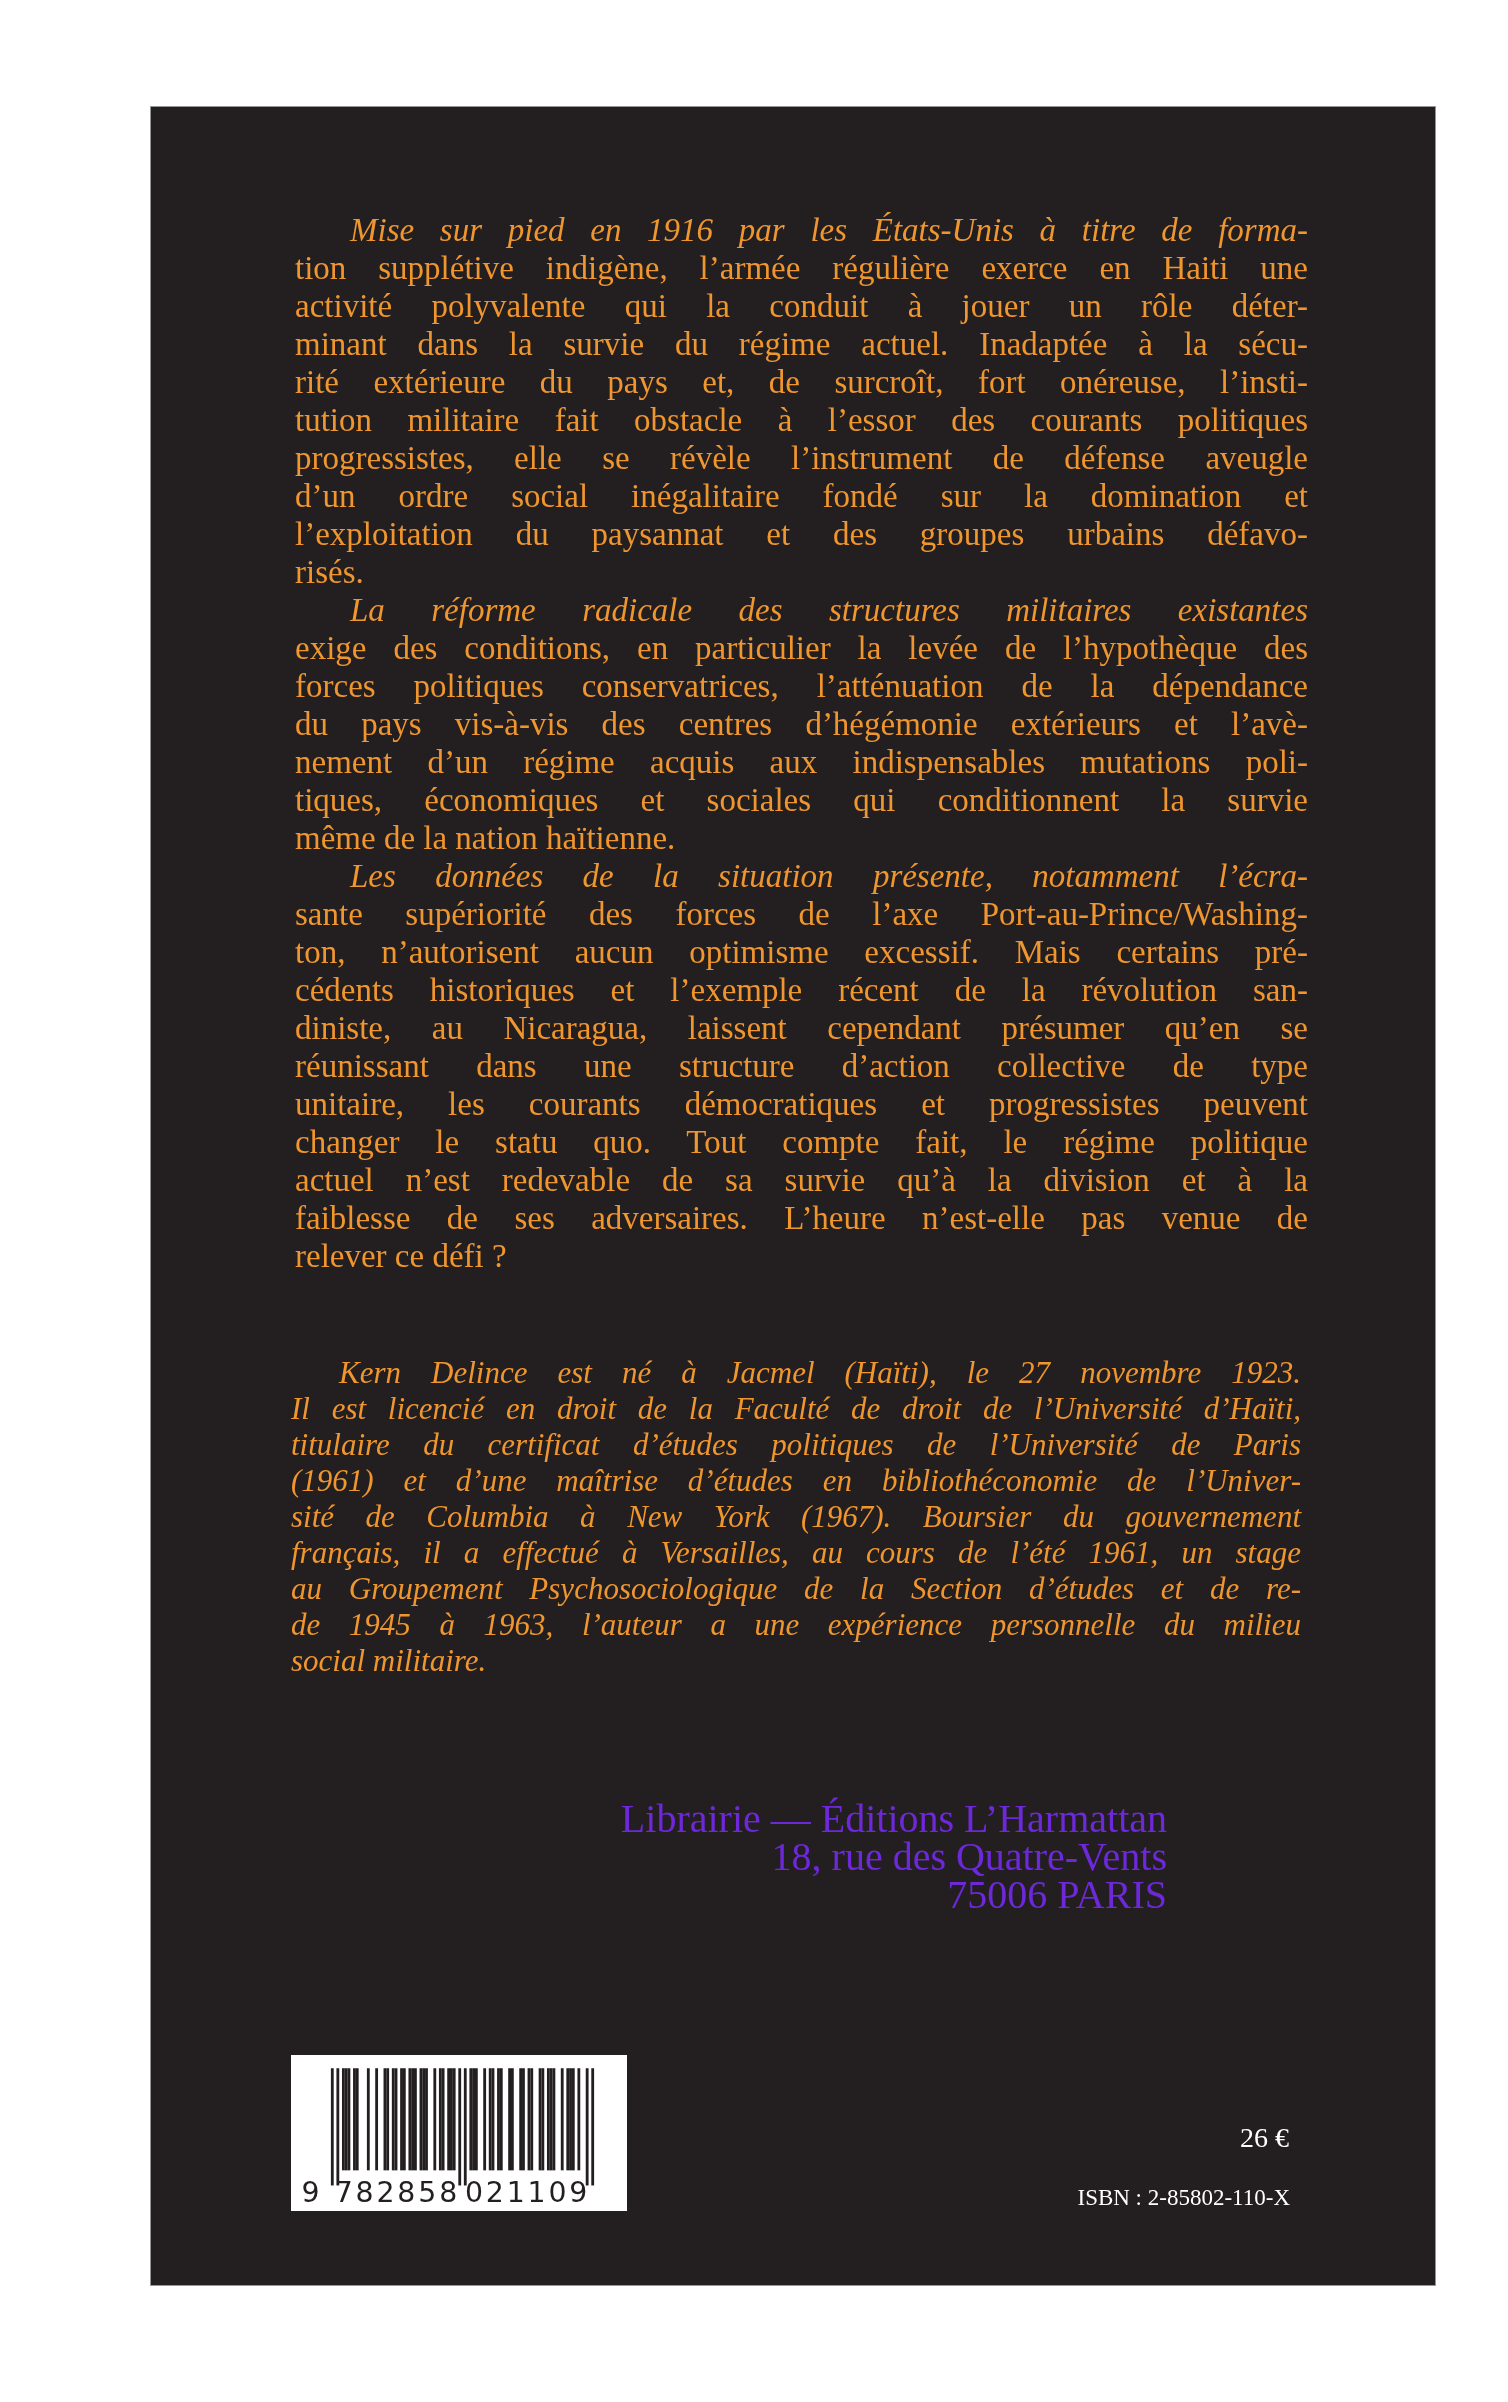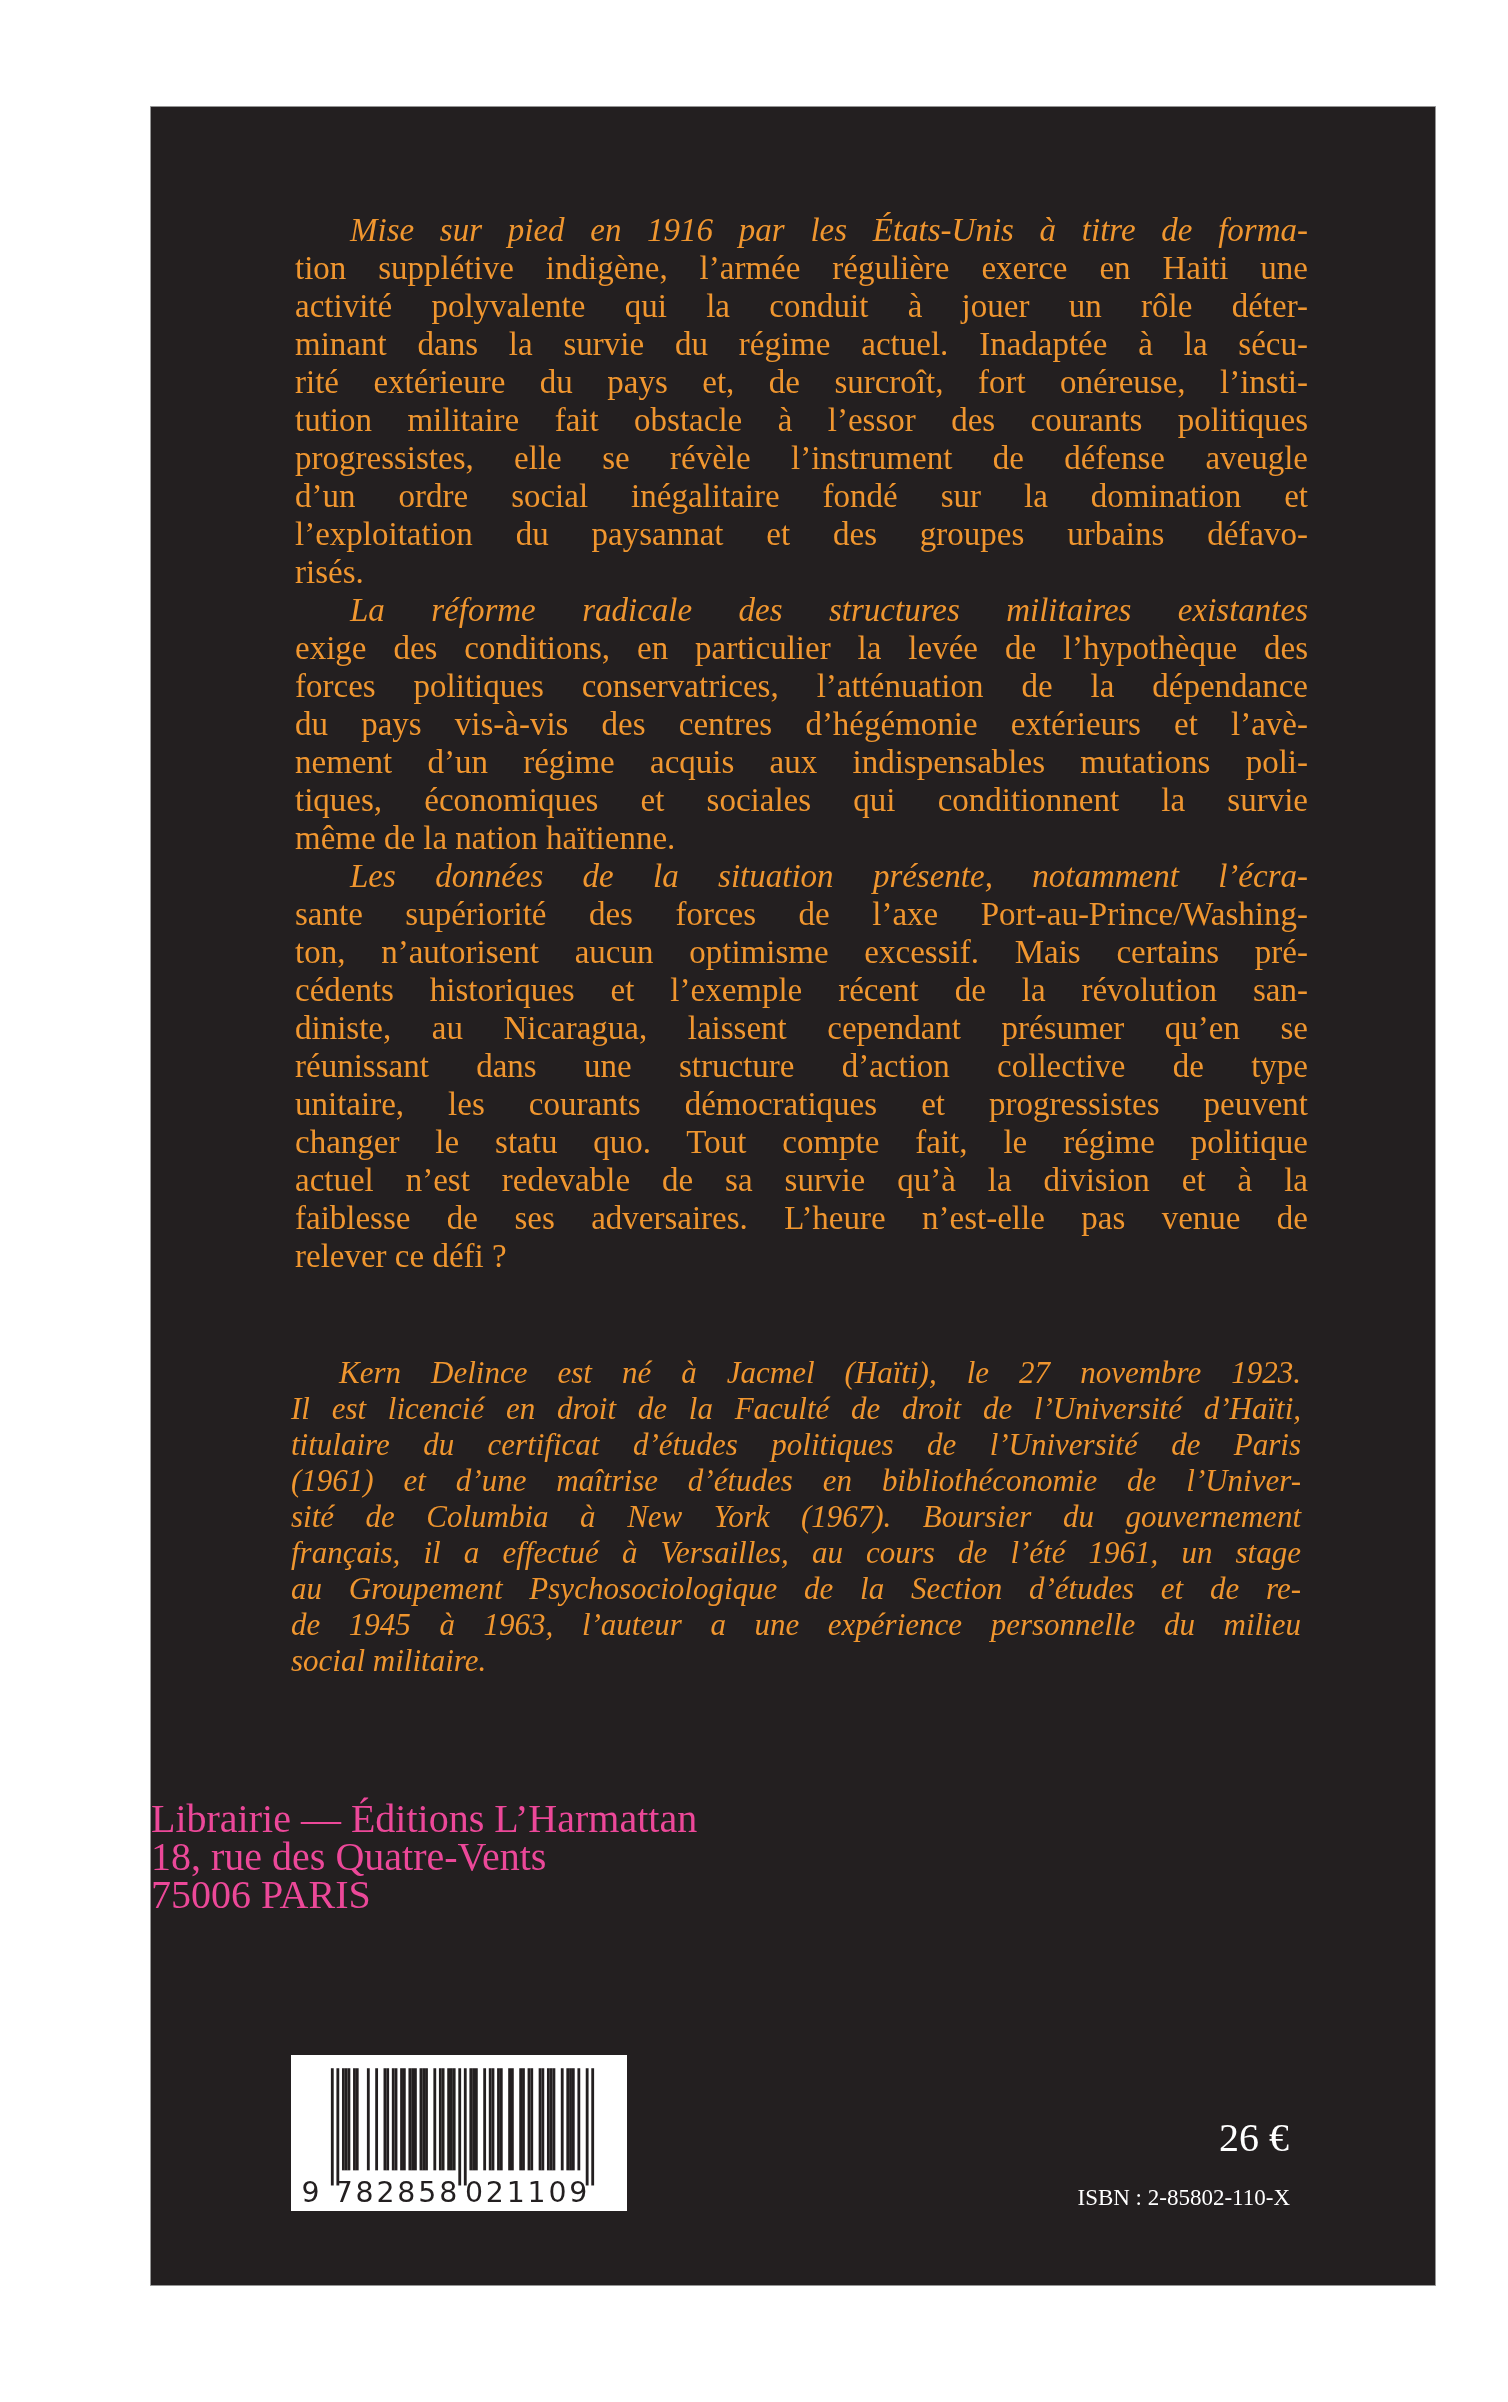--- a/index.html
+++ b/index.html
@@ -61,22 +61,22 @@
     height: 36px;
   }
   .bio-text .line.indent {
     padding-left: 48px;
   }
   .publisher {
     position: absolute;
     left: 151px;
     width: 1016px;
     top: 1800px;
-    text-align: left;
-    color: #ec4899;
+    text-align: right;
+    color: #6d28d9;
     font-size: 40px;
     line-height: 38px;
   }
   .publisher div {
     height: 38px;
   }
   .barcode-box {
     position: absolute;
     left: 291px;
     top: 2055px;
@@ -87,21 +87,21 @@
   .barcode-box svg {
     position: absolute;
     left: 0;
     top: 0;
   }
   .price {
     position: absolute;
     right: calc(1508px - 1289px);
     top: 2116px;
     color: #ffffff;
-    font-size: 40px;
+    font-size: 28px;
     line-height: 44px;
     white-space: nowrap;
   }
   .isbn {
     position: absolute;
     right: calc(1508px - 1290px);
     top: 2179px;
     color: #ffffff;
     font-size: 23px;
     line-height: 38px;

